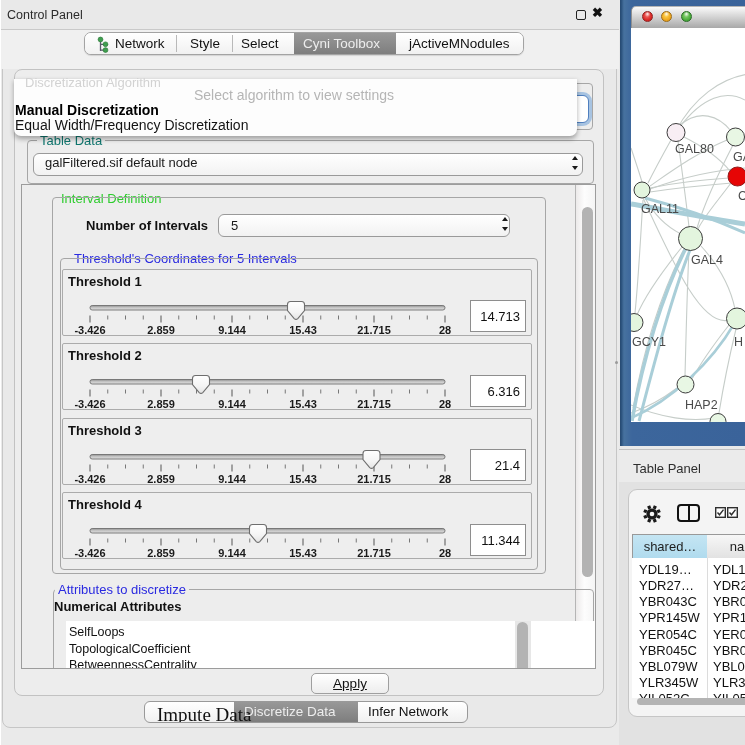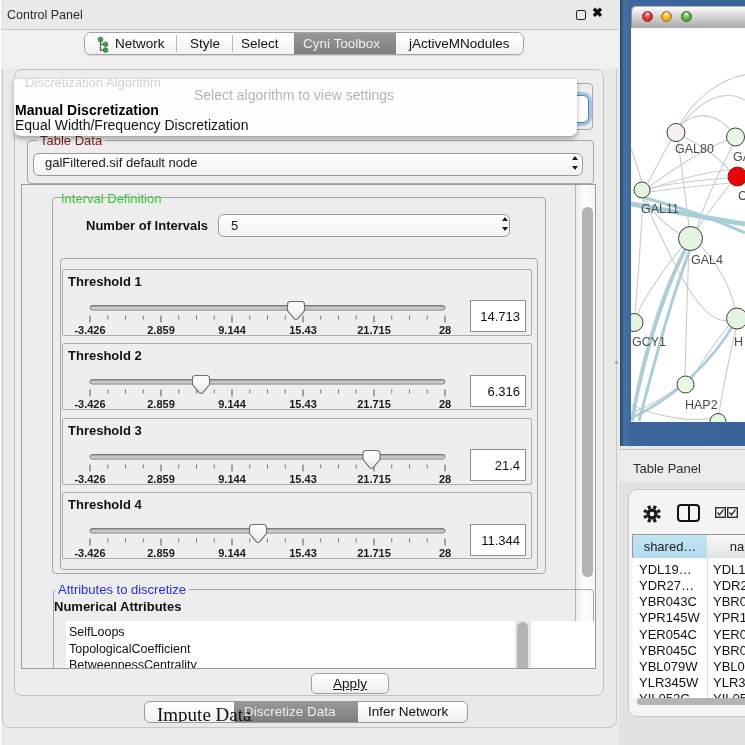--- a/index.html
+++ b/index.html
@@ -58,39 +58,40 @@
       <circle cx="10.5" cy="14.1" r="2.4" fill="#3f9e4f" stroke="#2c7a3a" stroke-width="0.7"></circle>
   </svg>
 </div>
 
 <div class="abs" style="left:14px;top:69px;width:588px;height:625px;background:#ededed;border:1px solid #c2c2c2;border-radius:8px;"></div>
 
 <div class="gbox" style="left:25px;top:83px;width:566px;height:45px;"></div>
 <div class="abs" style="left:31px;top:95px;width:556px;height:26px;background:#fff;border:1px solid #4f7fbf;border-radius:6px;box-shadow:0 0 0 3px rgba(110,160,215,0.55);"></div>
 
 <div class="gbox" style="left:27px;top:140px;width:565px;height:42px;"></div>
-<div class="glabel" style="left:37px;top:134px;color:#7f1d1d;">Table Data</div>
+<div class="glabel" style="left:37px;top:134px;color:#0f766e;">Table Data</div>
 <div class="combo" style="left:33px;top:153px;width:548px;height:21px;">
   <span style="position:absolute;left:11px;top:1px;">galFiltered.sif default node</span>
 </div>
 <div class="arrows up" style="left:572px;top:156px;"></div>
 <div class="arrows dn" style="left:572px;top:166px;"></div>
 
 <div class="abs" style="left:21px;top:184px;width:573px;height:483px;background:#ededed;border:1px solid #9c9c9c;overflow:hidden;">
 
   <div class="abs" style="left:553px;top:0;width:21px;height:483px;background:linear-gradient(90deg,#eceaea,#fdfdfd 40%,#f3f3f3);border-left:1px solid #b5b5b5;"></div>
   <div class="abs" style="left:560px;top:22px;width:11px;height:370px;background:#b3b3b3;border-radius:6px;"></div>
   <div class="glabel" style="left:36px;top:7px;color:#2ecc2e;background:#ededed;">Interval Definition</div>
   <div class="gbox" style="left:30px;top:12px;width:492px;height:375px;"></div>
   <div class="abs bold" style="left:64px;top:33px;font-size:13px;color:#111;">Number of Intervals</div>
   <div class="combo" style="left:196px;top:29px;width:290px;height:21px;">
       <span style="position:absolute;left:12px;top:3px;">5</span>
     </div>
   <div class="arrows up" style="left:480px;top:32px;"></div>
   <div class="arrows dn" style="left:480px;top:42px;"></div>
+  <div class="glabel" style="left:49px;top:67px;color:#2a2ae0;background:#ededed;">Threshold's Coordinates for 5 Intervals</div>
   <div class="gbox" style="left:38px;top:73px;width:476px;height:310px;"></div>
   <div class="abs" style="left:40px;top:83.5px;width:468px;height:65px;border:1px solid #ababab;background:#eeeeee;border-radius:2px;">
       <div class="abs bold" style="left:5px;top:4px;font-size:13px;color:#111;">Threshold 1</div>
       <svg class="abs" style="left:0;top:0;" width="468" height="65" viewBox="0 0 468 65">
         <rect x="27" y="35.5" width="355" height="4.5" rx="2.2" fill="url(#tr)" stroke="#6f6f6f" stroke-width="0.9"></rect>
         <line x1="27.00" y1="45.5" x2="27.00" y2="52.5" stroke="#555" stroke-width="1"></line>
         <line x1="44.75" y1="45.5" x2="44.75" y2="49.5" stroke="#777" stroke-width="1"></line>
         <line x1="62.50" y1="45.5" x2="62.50" y2="49.5" stroke="#777" stroke-width="1"></line>
         <line x1="80.25" y1="45.5" x2="80.25" y2="49.5" stroke="#777" stroke-width="1"></line>
         <line x1="98.00" y1="45.5" x2="98.00" y2="52.5" stroke="#555" stroke-width="1"></line>

